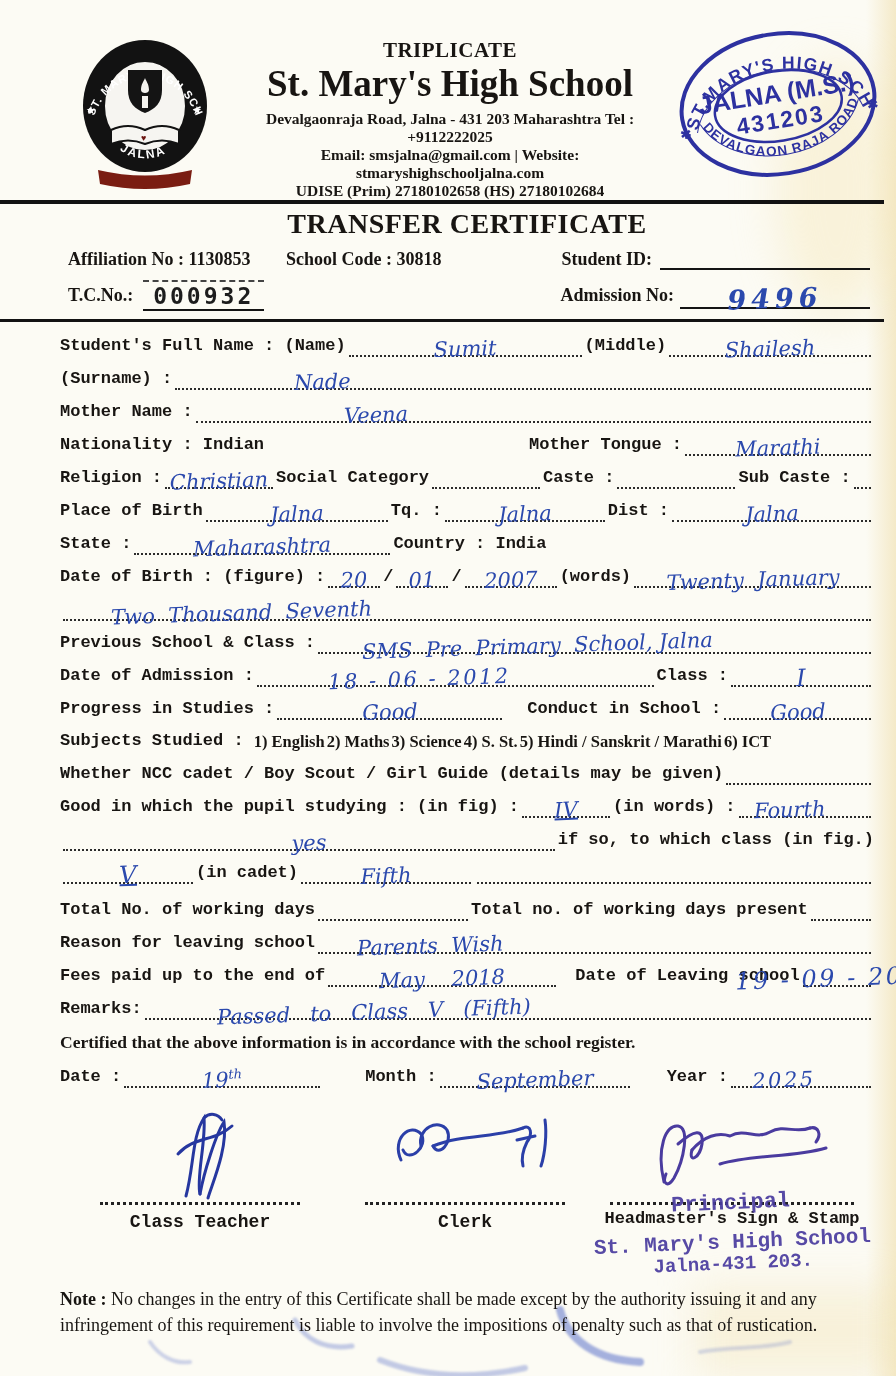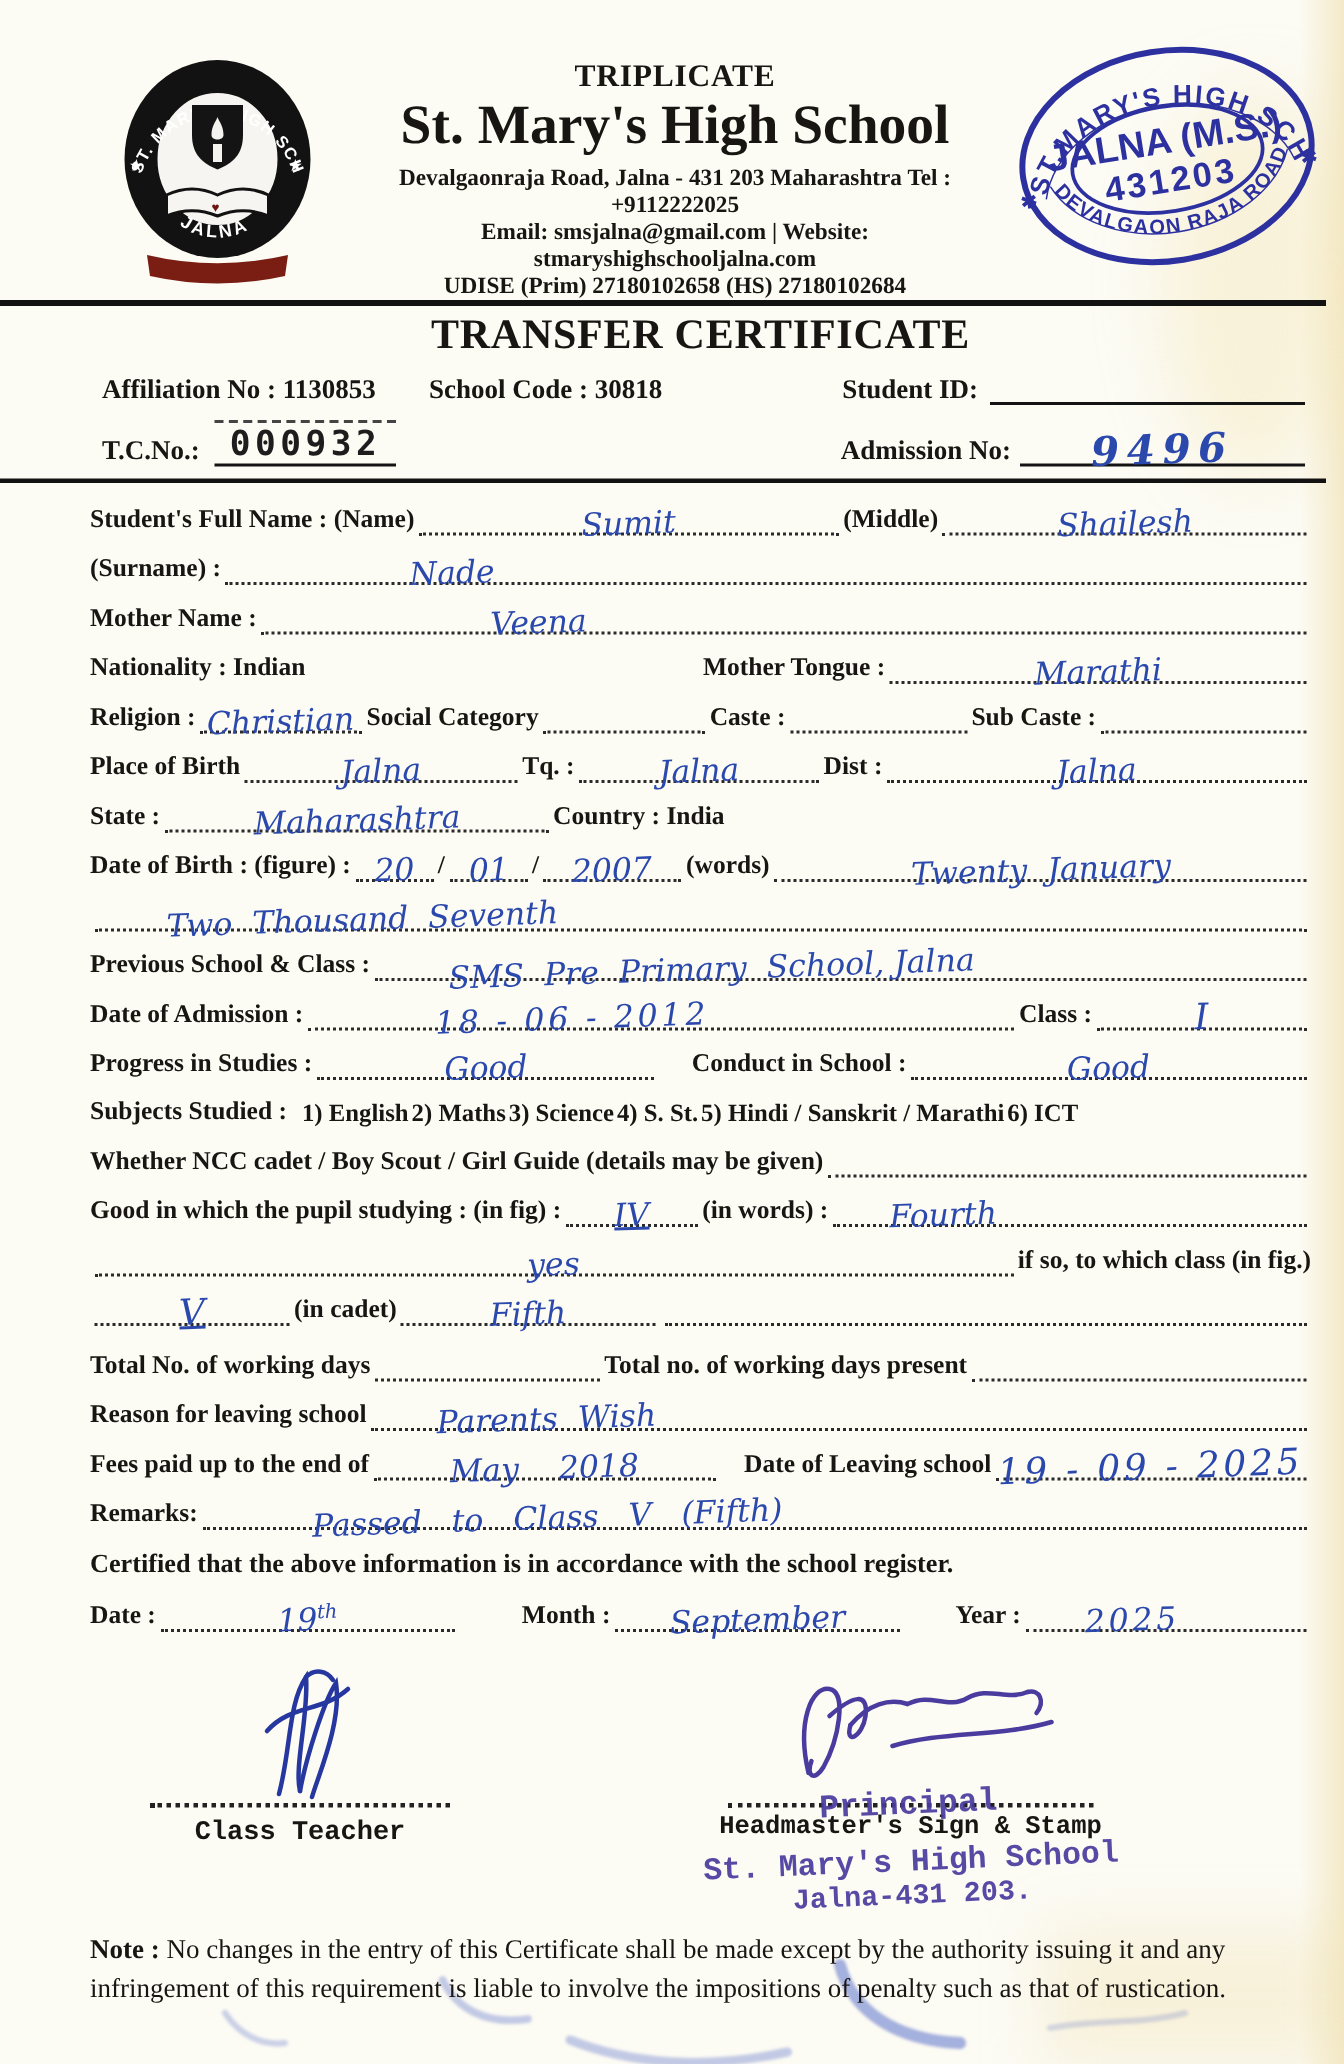--- a/index.html
+++ b/index.html
@@ -38,21 +38,21 @@
   .uline{border-bottom:2.5px solid #141414;display:inline-block;height:22px;}
   .tc-box{font-family:"DejaVu Sans Mono", monospace;font-weight:bold;font-size:23px;letter-spacing:3px;
     border-top:2px dashed #444;border-bottom:2.5px solid #141414;padding:1px 10px 0;margin-left:10px;color:#1d1d1d;}
   .adm-val{position:relative;width:190px;border-bottom:2.5px solid #141414;height:26px;margin-left:6px;}
   .sid-line{width:210px;margin-left:8px;}
   .meta-row .spacer{flex:1;}
 
   
   .form{margin-top:14px;}
   .row{display:flex;align-items:flex-end;margin-bottom:12px;}
-  .lbl{font-weight:bold;font-size:17px;line-height:1.1;white-space:nowrap;padding-bottom:1px;}
+  .lbl{font-weight:bold;font-size:17px;line-height:1.1;white-space:nowrap;padding-bottom:1px;font-family:Liberation Mono, monospace;}
   .fill{position:relative;border-bottom:2px dotted #2b2b2b;height:19px;margin:0 3px;}
   .grow{flex:1;}
   .hw{
     position:absolute;bottom:-5px;left:50%;
     transform:translateX(-50%) rotate(-2deg);
     font-family:"DejaVu Serif", serif;font-style:italic;
     color:#2b49ad;font-size:21px;white-space:pre;line-height:1;
   }
   .hw-left{left:14%;transform:rotate(-2deg);}
   .hw-lg{font-size:24px;}
@@ -161,21 +161,21 @@
   <div class="rule"></div>
   <div class="doc-title">TRANSFER CERTIFICATE</div>
 
   <div class="meta-row">
     <span>Affiliation No : 1130853</span>
     <span class="spacer"></span>
     <span style="margin-right:120px;">School Code : 30818</span>
     <span>Student ID:</span>
     <span class="uline sid-line"></span>
   </div>
-  <div class="meta-row" style="margin-top:10px;margin-bottom:8px;">
+  <div class="meta-row" style="margin-top:10px;margin-bottom:8px;align-items:center;">
     <span>T.C.No.:</span>
     <span class="tc-box">000932</span>
     <span class="spacer"></span>
     <span>Admission No:</span>
     <span class="adm-val">
       <span class="hw hw-lg" style="letter-spacing:5px;font-size:27px;">9496</span>
     </span>
   </div>
   <div class="rule2"></div>
 
@@ -411,20 +411,36 @@
             <path d="M100,86 C104,64 116,26 124,14 C128,40 112,76 108,90"></path>
             <path d="M78,46 C94,28 114,34 132,18"></path>
             <path d="M104,10 C110,4 118,6 122,12"></path>
           </g>
         </svg>
       </div>
       <div class="sig-line" style="width:200px;"></div>
       <div class="sig-label">Class Teacher</div>
     </div>
 
+    <div class="sig-col sig-cl">
+      <div class="sig-draw">
+        <svg width="220" height="92" viewBox="0 0 220 92">
+          <g fill="none" stroke="#2b3fa8" stroke-width="3" stroke-linecap="round">
+            <path d="M46,52 C36,30 56,14 66,26 C74,38 54,56 48,42"></path>
+            <path d="M66,38 C62,20 84,10 92,22 C98,34 84,50 78,38"></path>
+            <path d="M78,38 C108,26 140,30 168,20"></path>
+            <path d="M168,20 C176,16 178,26 172,34 C168,42 166,50 168,58"></path>
+            <path d="M162,32 L180,28"></path>
+            <path d="M190,12 C192,26 190,46 186,58"></path>
+          </g>
+        </svg>
+      </div>
+      <div class="sig-line" style="width:200px;"></div>
+      <div class="sig-label">Clerk</div>
+    </div>
 
     <div class="sig-col sig-hm">
       <div class="sig-draw">
         <svg width="260" height="92" viewBox="0 0 260 92">
           <g fill="none" stroke="#4a3b9f" stroke-width="3" stroke-linecap="round">
             <path d="M62,74 C54,40 64,16 76,18 C88,20 82,52 72,70 C66,80 60,76 64,66"></path>
             <path d="M76,36 C92,22 102,20 100,36 C98,50 86,56 90,42"></path>
             <path d="M90,42 C102,28 116,24 128,28 C144,20 154,32 168,24 C182,16 194,26 208,20"></path>
             <path d="M208,20 C216,18 220,26 214,34"></path>
             <path d="M118,56 C150,46 190,50 224,40"></path>

